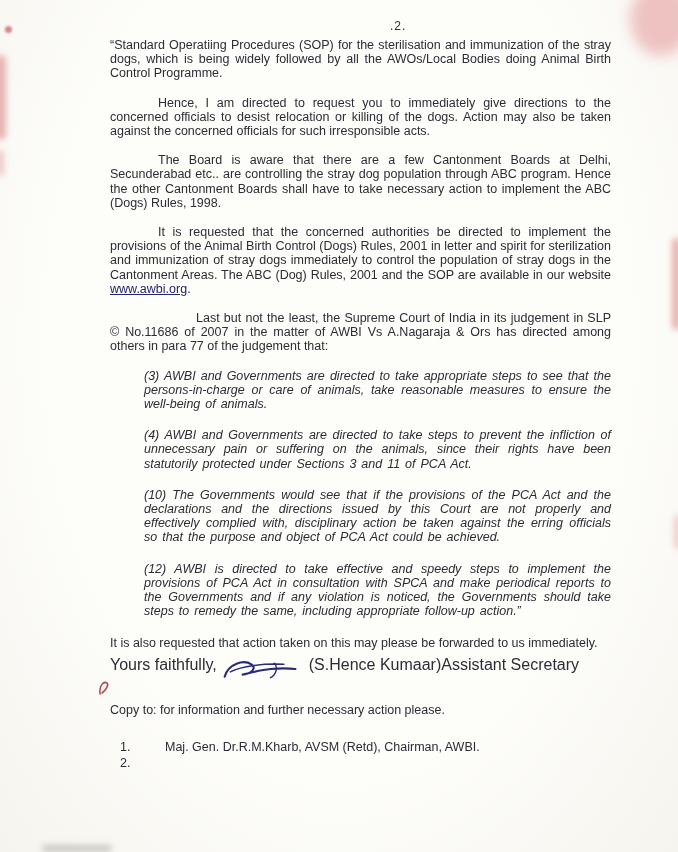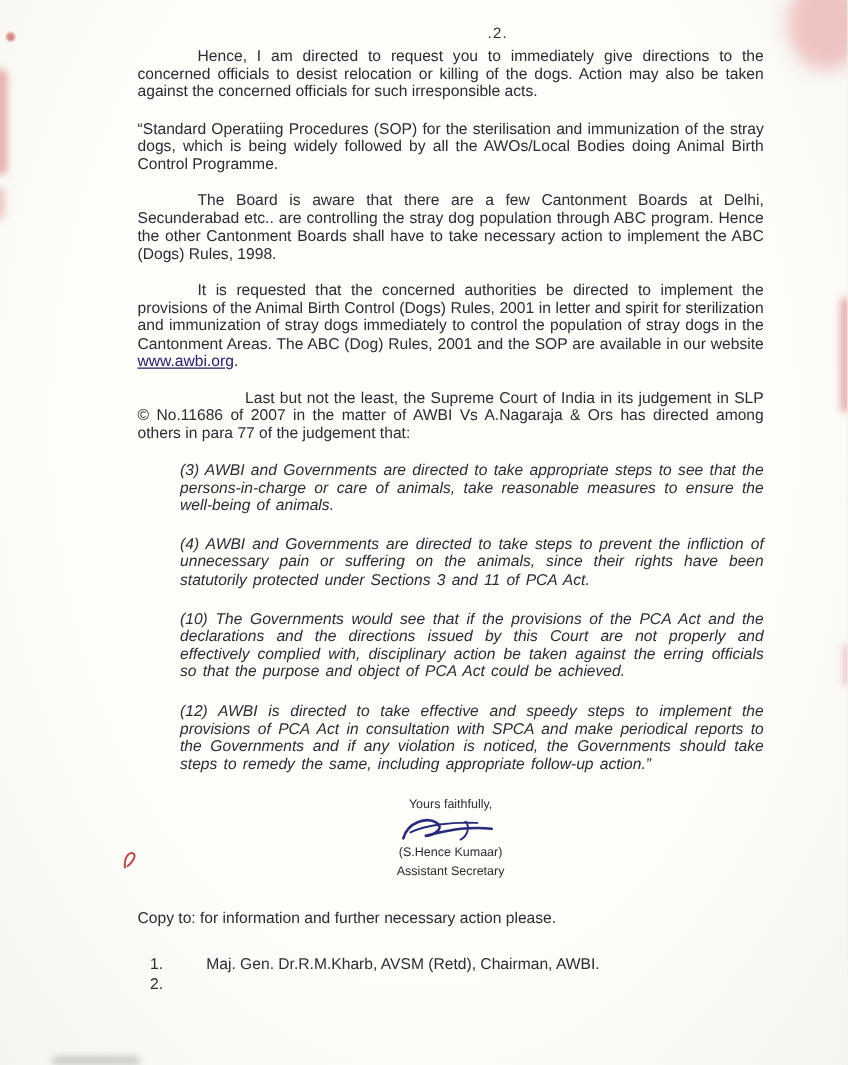--- a/index.html
+++ b/index.html
@@ -41,23 +41,23 @@
   .link {
     text-decoration:underline;
     color:#23236e;
     cursor:pointer;
   }
   .request-line {
     font-size:12.5px; line-height:15px;
     margin-bottom:6px;
   }
   .closing {
-    display:flex; flex-direction:column; align-items:center;
+    display:flex; flex-direction:row; align-items:flex-start;
     margin-top:2px;
-    font-size:10px; line-height:15px;
+    font-size:16px; line-height:15px;
   }
   .closing .sig {
     height:30px; margin:-2px 6px -4px 0;
   }
   .copy-heading {
     margin-top:22px;
     font-size:12.5px;
   }
   .copy-list { margin-top:22px; }
   .copy-row {
@@ -123,38 +123,39 @@
   <div class="artifact a-bottom"></div>
 
   <svg class="pen-mark" viewBox="0 0 14 20">
     <path d="M3 16 C 2 7, 7 3, 10 5 C 12 7, 9 12, 5 15" fill="none" stroke="#b94a4a" stroke-width="1.6" stroke-linecap="round"></path>
   </svg>
 
   <div class="pagenum">.2.</div>
 
   <div class="content">
 
+    <p class="para">“Standard Operatiing Procedures (SOP) for the sterilisation and immunization of the stray dogs, which is being widely followed by all the AWOs/Local Bodies doing Animal Birth Control Programme.</p>
+
     <p class="para indent">Hence, I am directed to request you to immediately give directions to the concerned officials to desist relocation or killing of the dogs. Action may also be taken against the concerned officials for such irresponsible acts.</p>
-
-    <p class="para">“Standard Operatiing Procedures (SOP) for the sterilisation and immunization of the stray dogs, which is being widely followed by all the AWOs/Local Bodies doing Animal Birth Control Programme.</p>
 
     <p class="para indent">The Board is aware that there are a few Cantonment Boards at Delhi, Secunderabad etc.. are controlling the stray dog population through ABC program. Hence the other Cantonment Boards shall have to take necessary action to implement the ABC (Dogs) Rules, 1998.</p>
 
     <p class="para indent">
       <span>It is requested that the concerned authorities be directed to implement the provisions of the Animal Birth Control (Dogs) Rules, 2001 in letter and spirit for sterilization and immunization of stray dogs immediately to control the population of stray dogs in the Cantonment Areas. The ABC (Dog) Rules, 2001 and the SOP are available in our website</span>
       <a class="link">www.awbi.org</a><span>.</span>
     </p>
 
     <p class="para indent-lg">Last but not the least, the Supreme Court of India in its judgement in SLP © No.11686 of 2007 in the matter of AWBI Vs A.Nagaraja &amp; Ors has directed among others in para 77 of the judgement that:</p>
 
     <p class="quote">(3) AWBI and Governments are directed to take appropriate steps to see that the persons-in-charge or care of animals, take reasonable measures to ensure the well-being of animals.</p>
     <p class="quote">(4) AWBI and Governments are directed to take steps to prevent the infliction of unnecessary pain or suffering on the animals, since their rights have been statutorily protected under Sections 3 and 11 of PCA Act.</p>
     <p class="quote">(10) The Governments would see that if the provisions of the PCA Act and the declarations and the directions issued by this Court are not properly and effectively complied with, disciplinary action be taken against the erring officials so that the purpose and object of PCA Act could be achieved.</p>
     <p class="quote">(12) AWBI is directed to take effective and speedy steps to implement the provisions of PCA Act in consultation with SPCA and make periodical reports to the Governments and if any violation is noticed, the Governments should take steps to remedy the same, including appropriate follow-up action.”</p>
 
+    <p class="request-line">It is also requested that action taken on this may please be forwarded to us immediately.</p>
 
     <div class="closing">
       <span>Yours faithfully,</span>
       <svg class="sig" viewBox="0 0 90 30" width="86" height="30">
         <path d="M8 22 C 12 8, 28 4, 36 9 C 42 13, 36 19, 26 20 C 34 18, 46 15, 56 14 C 66 13, 74 13, 82 14" fill="none" stroke="#2a2a7c" stroke-width="2.2" stroke-linecap="round"></path>
         <path d="M14 17 C 26 11, 48 8, 70 9 M60 8 C 64 12, 62 20, 56 23" fill="none" stroke="#2a2a7c" stroke-width="1.6" stroke-linecap="round"></path>
       </svg>
       <span>(S.Hence Kumaar)</span>
       <span>Assistant Secretary</span>
     </div>

